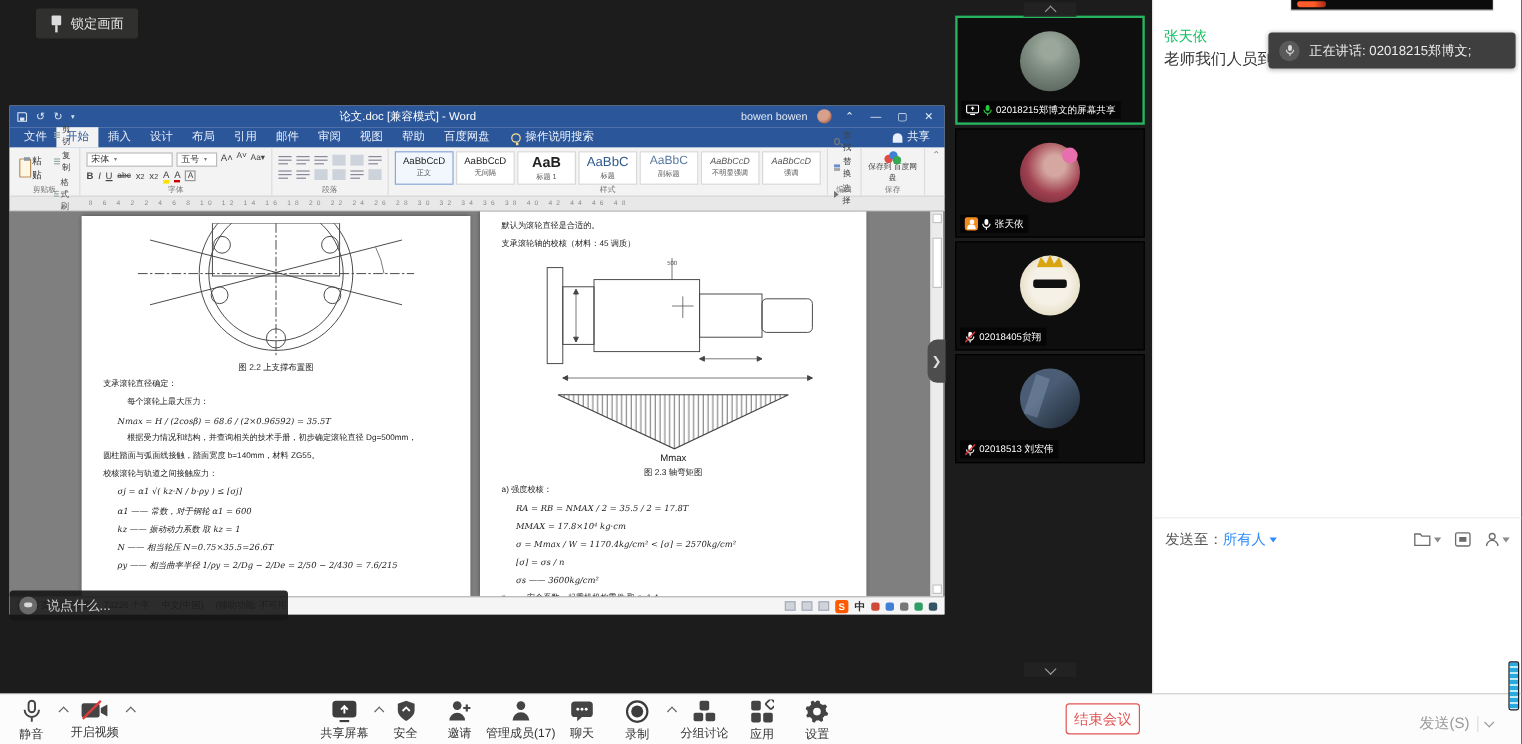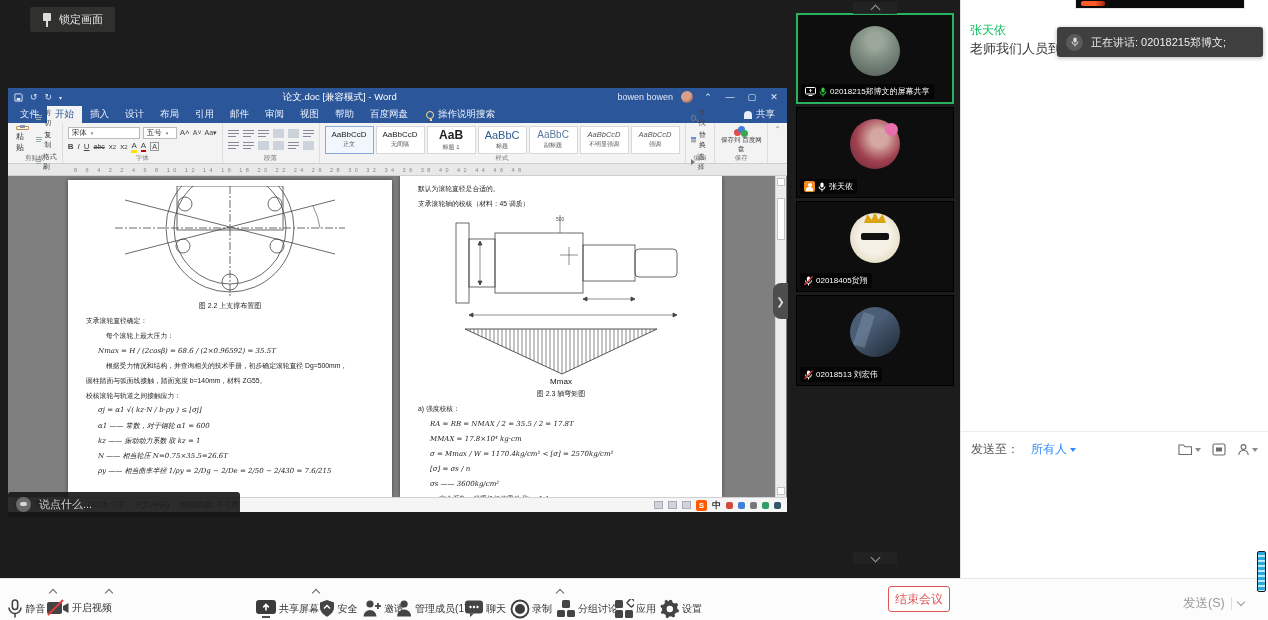--- a/index.html
+++ b/index.html
@@ -25,28 +25,28 @@
   .wtab.active{background:#f3f3f3;color:#2b579a}
   .wsearch{display:flex;align-items:center;gap:4px;margin-left:10px;font-size:9.5px;color:#eef3fd}
   .bulb{width:8px;height:8px;border:1px solid #ffe28a;border-radius:50%;position:relative}
   .bulb:after{content:"";position:absolute;left:2.5px;top:7px;width:2px;height:2px;background:#ffe28a}
   .wshare{margin-left:auto;display:flex;align-items:center;gap:4px;padding-right:12px;font-size:9.5px}
   .share-person{width:8px;height:8px;border-radius:50% 50% 0 0;background:#e8eefb}
 
   .wribbon{height:41px;background:#f3f3f3;border-bottom:1px solid #cfcfcf;display:flex;align-items:stretch;font-size:8px;color:#333}
   .rgroup{position:relative;border-right:1px solid #ddd;padding:3px 5px 10px 5px;display:flex;gap:4px}
   .rgroup-label{position:absolute;bottom:0;left:0;right:0;text-align:center;font-size:6.5px;color:#777}
-  .paste-big{display:flex;flex-direction:column;align-items:center;justify-content:center;gap:1px;padding:0 3px}
+  .paste-big{display:flex;flex-direction:row;align-items:center;justify-content:center;gap:1px;padding:0 3px}
   .clipboard-ic{width:13px;height:16px;background:#fdf6e3;border:1px solid #b78f5a;border-radius:1px;position:relative}
   .clipboard-ic:before{content:"";position:absolute;left:3px;top:-2px;width:5px;height:3px;background:#8a98a8}
   .mini-col{display:flex;flex-direction:column;justify-content:center;gap:2px;font-size:7px;color:#444}
   .mini-col span{display:flex;align-items:center;gap:2px}
   .ic-dot{display:inline-block;width:7px;height:7px;background:linear-gradient(#9aa 0 0) 0 1px/7px 1px no-repeat,linear-gradient(#9aa 0 0) 0 3px/7px 1px no-repeat,linear-gradient(#9aa 0 0) 0 5px/5px 1px no-repeat}
   .font-col{display:flex;flex-direction:column;gap:2px;justify-content:center}
-  .font-row1{display:flex;gap:3px;align-items:center}
+  .font-row1{display:flex;gap:3px;align-items:flex-start}
   .fbox{border:1px solid #bbb;background:#fff;padding:0 3px;height:12px;display:flex;align-items:center;font-size:7.5px;color:#333}
   .fbox .dn{margin-left:4px;font-size:5px;color:#777}
   .font-row2{display:flex;gap:4px;align-items:center;font-size:8px;color:#444}
   .b{font-weight:bold}.i{font-style:italic}.u{text-decoration:underline}.st{text-decoration:line-through;font-size:7px}
   .a-red{border-bottom:2px solid #c00}.a-yel{border-bottom:3px solid #ffe100}.sup{font-size:6px}
   .para-col{display:flex;flex-direction:column;gap:3px;justify-content:center}
   .para-row{display:flex;gap:4px}
   .ml{width:11px;height:9px;background:linear-gradient(#889 0 0) 0 1px/11px 1px no-repeat,linear-gradient(#889 0 0) 0 4px/11px 1px no-repeat,linear-gradient(#889 0 0) 0 7px/8px 1px no-repeat}
   .ml.alt{background:#cdd3da}
   .styles-row{display:flex;gap:2px;align-items:center}
@@ -132,31 +132,31 @@
   .chat-img{position:absolute;left:114px;top:0;width:170px;height:9px;background:#0b0b0b;border:1px solid #e8e8e8;border-top:none}
   .chat-img i{position:absolute;left:5px;top:1px;width:24px;height:5px;background:radial-gradient(circle at 30% 50%,#ff5a2a 0 40%,#a02810 100%);border-radius:2px}
   .chat-time{position:absolute;left:0;right:30px;top:11px;text-align:center;color:#b9bdc1;font-size:11px}
   .chat-name{position:absolute;left:9px;top:22px;color:#0fbf60;font-size:12px}
   .chat-msg{position:absolute;left:9px;top:40px;color:#333;font-size:13px;white-space:nowrap;max-width:292px;overflow:hidden}
   .chat-toast{position:absolute;left:96px;top:27px;width:206px;height:30px;background:#3f3f3f;border-radius:3px;display:flex;align-items:center;gap:8px;padding:0 9px;box-shadow:0 1px 4px rgba(0,0,0,.3)}
   .toast-mic{width:17px;height:17px;border-radius:50%;background:#5a5a5a;display:flex;align-items:center;justify-content:center;flex:none}
   .chat-toast .t{color:#ececec;font-size:11px;white-space:nowrap}
   .chat-sendrow{position:absolute;left:0;right:0;top:431px;border-top:1px solid #ececec;padding:9px 10px 0 10px;display:flex;align-items:center}
   .sendto-label{color:#555;font-size:12px}
-  .sendto-value{color:#2d8cff;font-size:12px;margin-left:12px;display:flex;align-items:center;gap:3px}
+  .sendto-value{color:#2d8cff;font-size:12px;margin-left:0;display:flex;align-items:center;gap:3px}
   .blue-dn{width:0;height:0;border-left:3.5px solid transparent;border-right:3.5px solid transparent;border-top:4.5px solid #2d8cff}
   .chat-icons{margin-left:auto;display:flex;align-items:center;gap:11px;color:#6b6b6b}
   .ci{display:flex;align-items:center;gap:2px}
   .ci .dn{width:0;height:0;border-left:3px solid transparent;border-right:3px solid transparent;border-top:4px solid #8a8a8a}
   .chat-input{position:absolute;left:10px;top:455px;width:286px;border:none;outline:none;font-size:12px;color:#333;font-family:"Liberation Sans",sans-serif}
   .chat-input::placeholder{color:#c5c5c5}
 
   
   .foot{position:absolute;left:0;top:578px;width:1268px;height:42px;background:#fcfcfc;border-top:1px solid #e8e8e8}
-  .fitem{position:absolute;top:20px;transform:translateX(-50%);display:flex;flex-direction:row;align-items:center;gap:2px}
+  .fitem{position:absolute;top:4px;transform:translateX(-50%);display:flex;flex-direction:column;align-items:center;gap:2px}
   .fitem .lbl{font-size:10px;color:#333;white-space:nowrap}
   .fchev{position:absolute;top:11px;width:6px;height:6px;border-top:1.4px solid #666;border-left:1.4px solid #666;transform:rotate(45deg)}
   .end-btn{position:absolute;left:888px;top:7px;width:62px;height:26px;border:1px solid #e25454;border-radius:3px;color:#e25454;font-size:12px;display:flex;align-items:center;justify-content:center;background:#fff}
   .send-btn{position:absolute;left:1183px;top:16px;display:flex;align-items:center;color:#9a9a9a;font-size:12.5px;gap:6px}
   .send-sep{width:1px;height:13px;background:#ddd}
   .send-dn{width:6px;height:6px;border-right:1.4px solid #9a9a9a;border-bottom:1.4px solid #9a9a9a;transform:rotate(45deg);margin-top:-3px}
   .ime-bar{position:absolute;left:1257px;top:551px;width:9px;height:41px;border-radius:2px;background:repeating-linear-gradient(180deg,#2aa8e0 0 3px,#bfeaf8 3px 5px);border:1px solid #17191c}
 </style>
 </head>
 <body>

